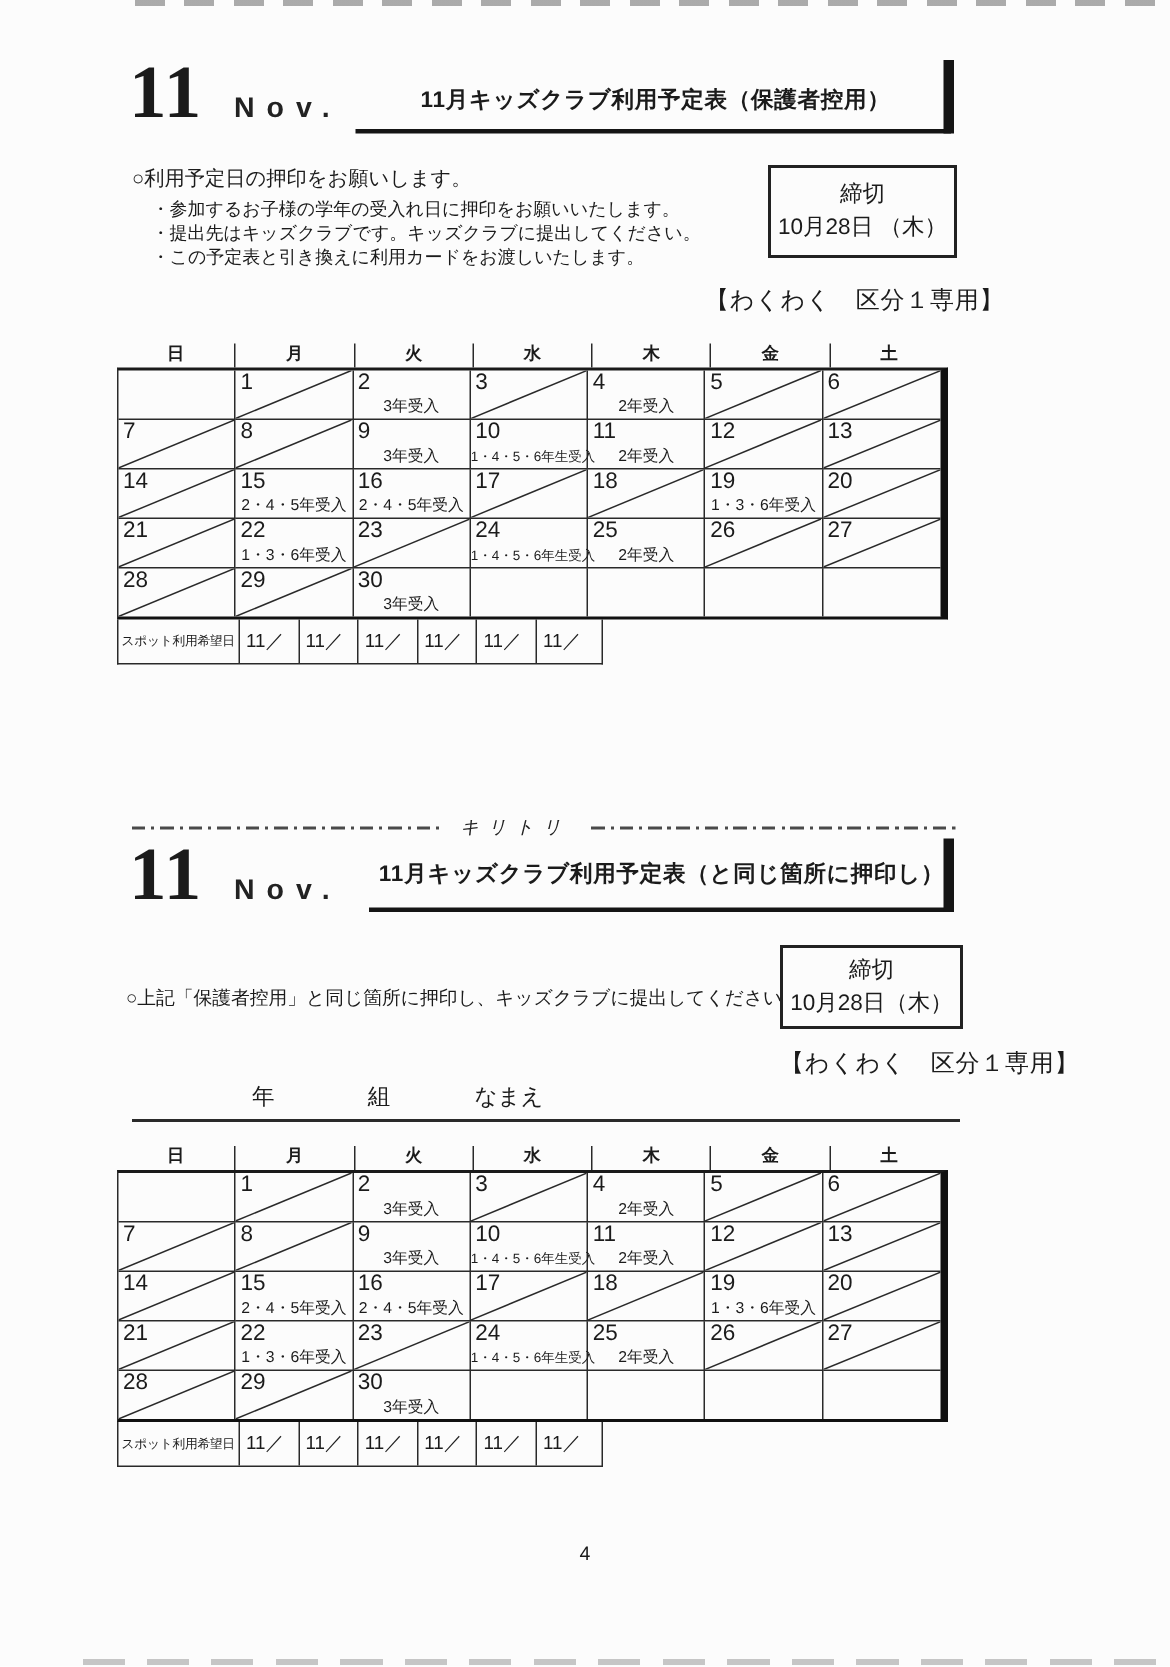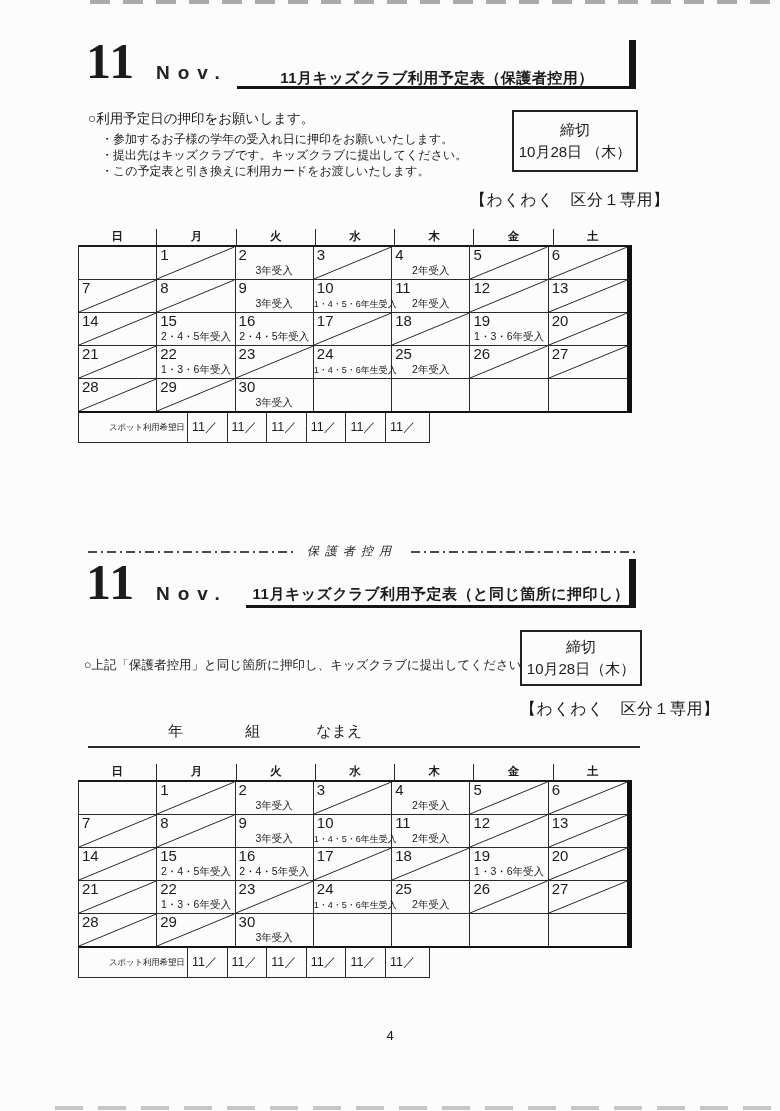--- a/index.html
+++ b/index.html
@@ -21,21 +21,21 @@
   
   .month-number {
     position:absolute; font-family:"Liberation Serif", serif;
     font-weight:bold; font-size:50px; line-height:1; letter-spacing:1px;
   }
   .month-name {
     position:absolute; font-size:19px; letter-spacing:8px; font-weight:bold; color:#222;
   }
   .sheet-title {
     position:absolute; width:390px; text-align:center;
-    font-size:15px; font-weight:bold; letter-spacing:0.5px;margin-top:12px;
+    font-size:15px; font-weight:bold; letter-spacing:0.5px;
   }
   .title-rule { position:absolute; height:3px; background:#151515; }
   .corner-bar { position:absolute; width:7px; height:49px; background:#151515; }
 
   
   .instructions { position:absolute; }
   .instructions .heading { font-size:13.5px; margin-bottom:3px; }
   .instructions .bullet { font-size:12px; line-height:16px; margin-left:13px; }
 
   .deadline-box {
@@ -85,21 +85,21 @@
   .cal-cell:nth-child(7n) { border-right:none; }
   .cal-cell.last-row { border-bottom:none; }
   .cal-cell .day { position:absolute; top:0; left:3px; font-size:15px; line-height:16px; }
   .cal-cell .note {
     position:absolute; bottom:1px; left:0; width:100%; text-align:center;
     font-size:10.5px; white-space:nowrap;
   }
   .cal-cell .note.long { font-size:9px; }
   .cal-cell svg.diag { position:absolute; inset:0; width:100%; height:100%; }
 
-  .spot-row { display:flex; width:322px; border:1px solid #2a2a2a; border-top:none;padding-left:28px; }
+  .spot-row { display:flex; width:322px; border:1px solid #2a2a2a; border-top:none; }
   .spot-label {
     width:78px; font-size:8.5px; display:flex; align-items:center; padding-left:2px;
     border-right:1px solid #2a2a2a; letter-spacing:-0.2px;
   }
   .spot-cell {
     width:39.6px; height:29px; line-height:29px; padding-left:4px;
     border-right:1px solid #2a2a2a; font-size:12.5px; box-sizing:border-box;
   }
   .spot-cell:last-child { border-right:none; }
 
@@ -310,21 +310,21 @@
         <div class="spot-cell">11／</div>
         <div class="spot-cell">11／</div>
         <div class="spot-cell">11／</div>
         <div class="spot-cell">11／</div>
         <div class="spot-cell">11／</div>
       </div>
     </div>
 
   <div class="cutline" style="left:88px; top:543px; width:549px;">
     <div class="cut-dash left"></div>
-    <div class="cut-label">保護者控用</div>
+    <div class="cut-label">キリトリ</div>
     <div class="cut-dash right"></div>
   </div>
 
   <div class="month-number" style="left:86px; top:557px;">11</div>
   <div class="month-name" style="left:156px; top:583px;">Nov.</div>
   <div class="sheet-title" style="left:246px; top:573px;">11月キッズクラブ利用予定表（と同じ箇所に押印し）</div>
   <div class="title-rule" style="left:246px; top:605px; width:388px;"></div>
   <div class="corner-bar" style="left:629px; top:559px;"></div>
 
   <div class="instructions" style="left:84px; top:657px;">

